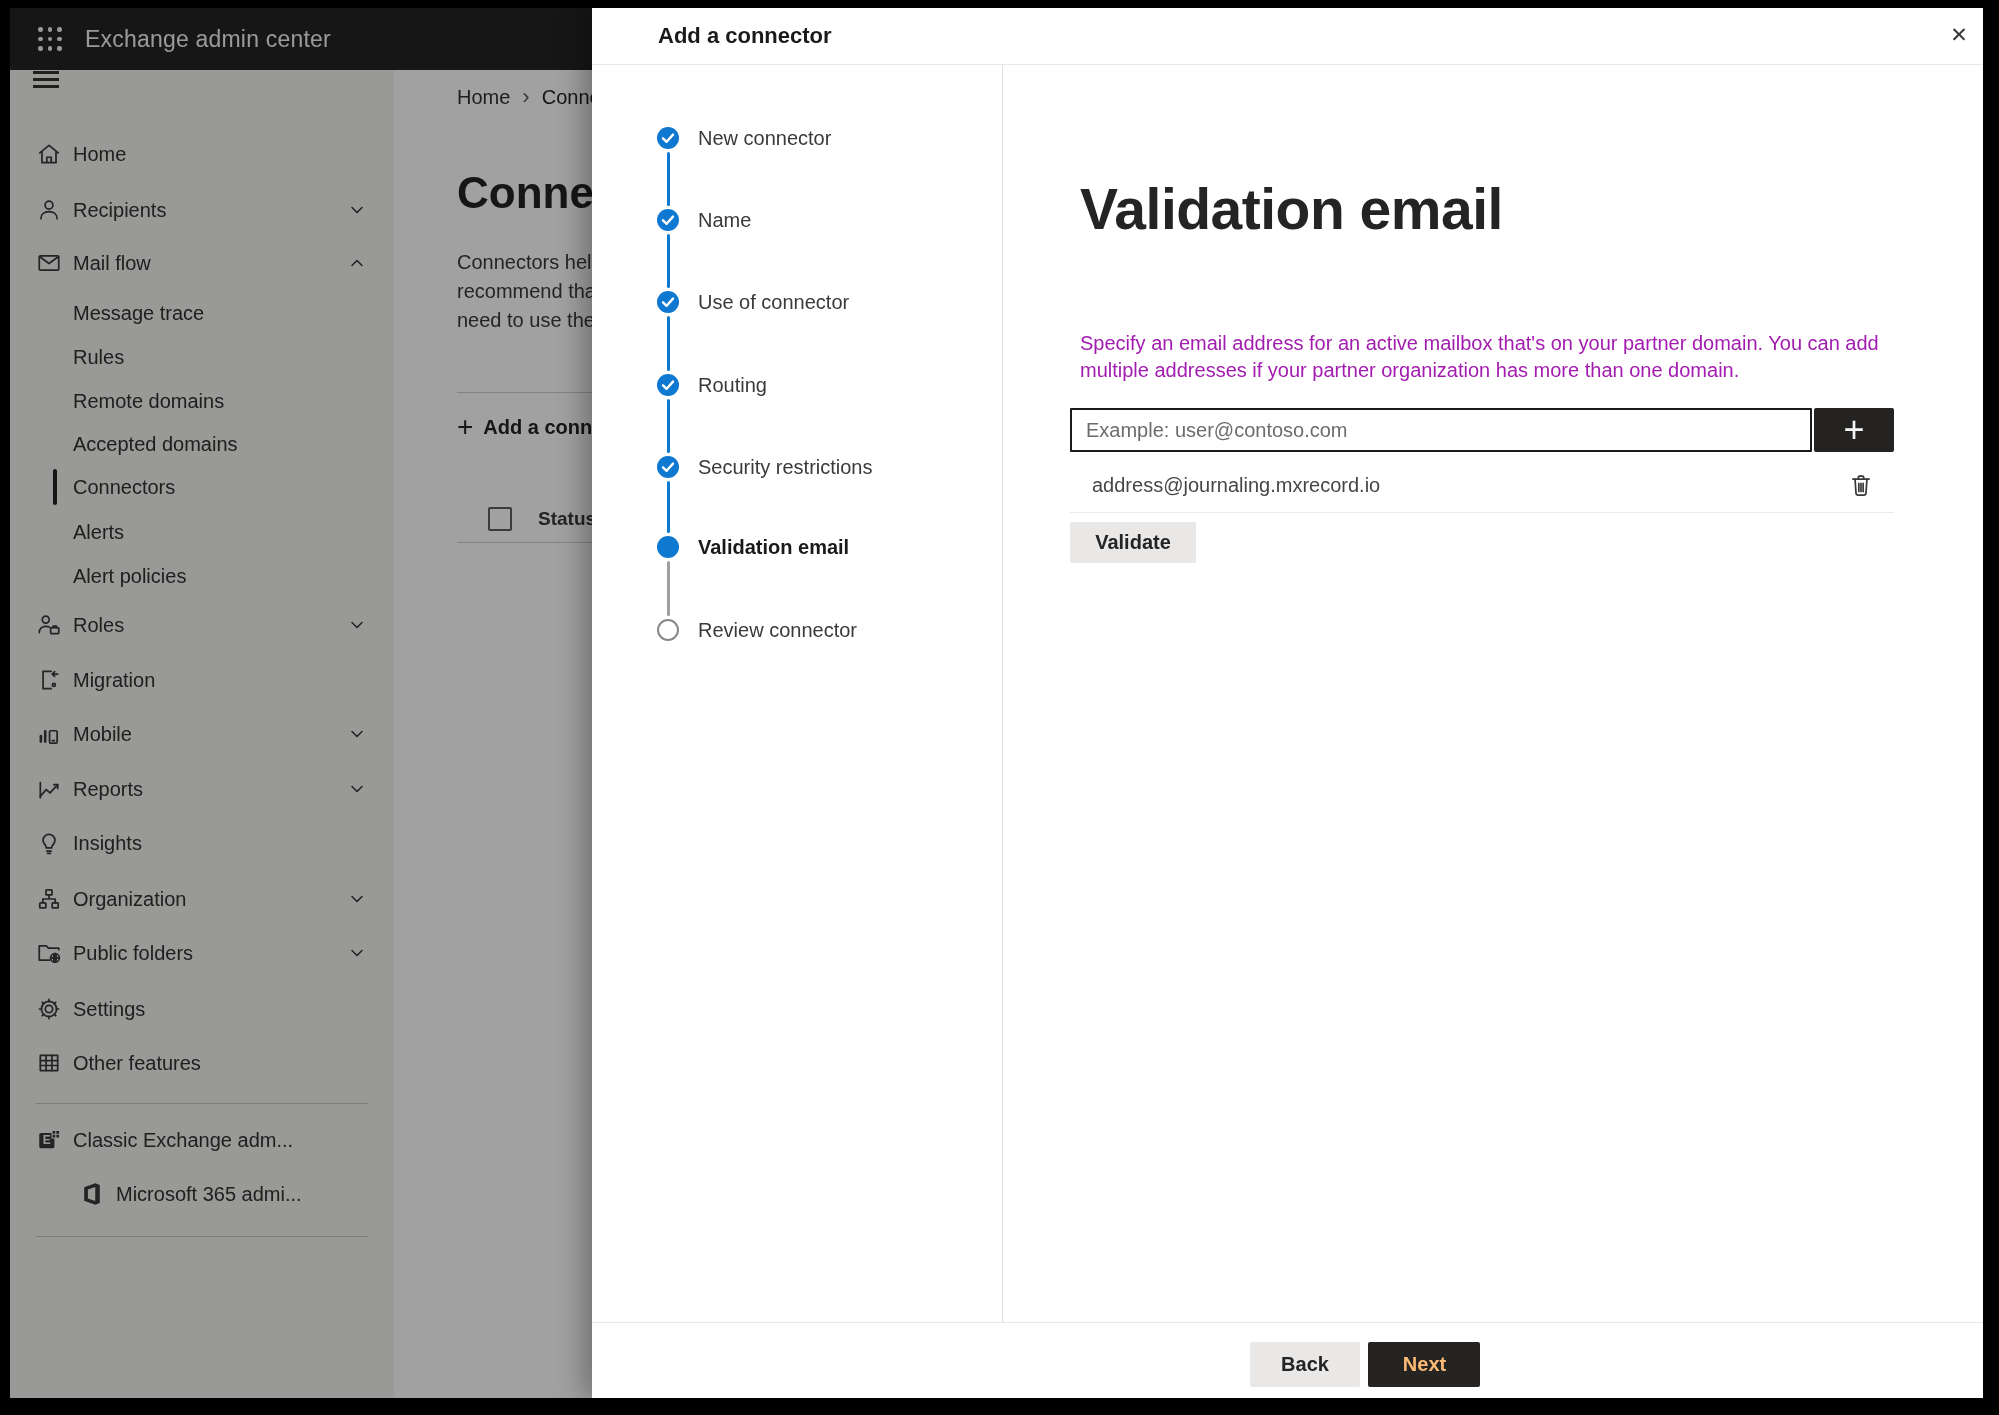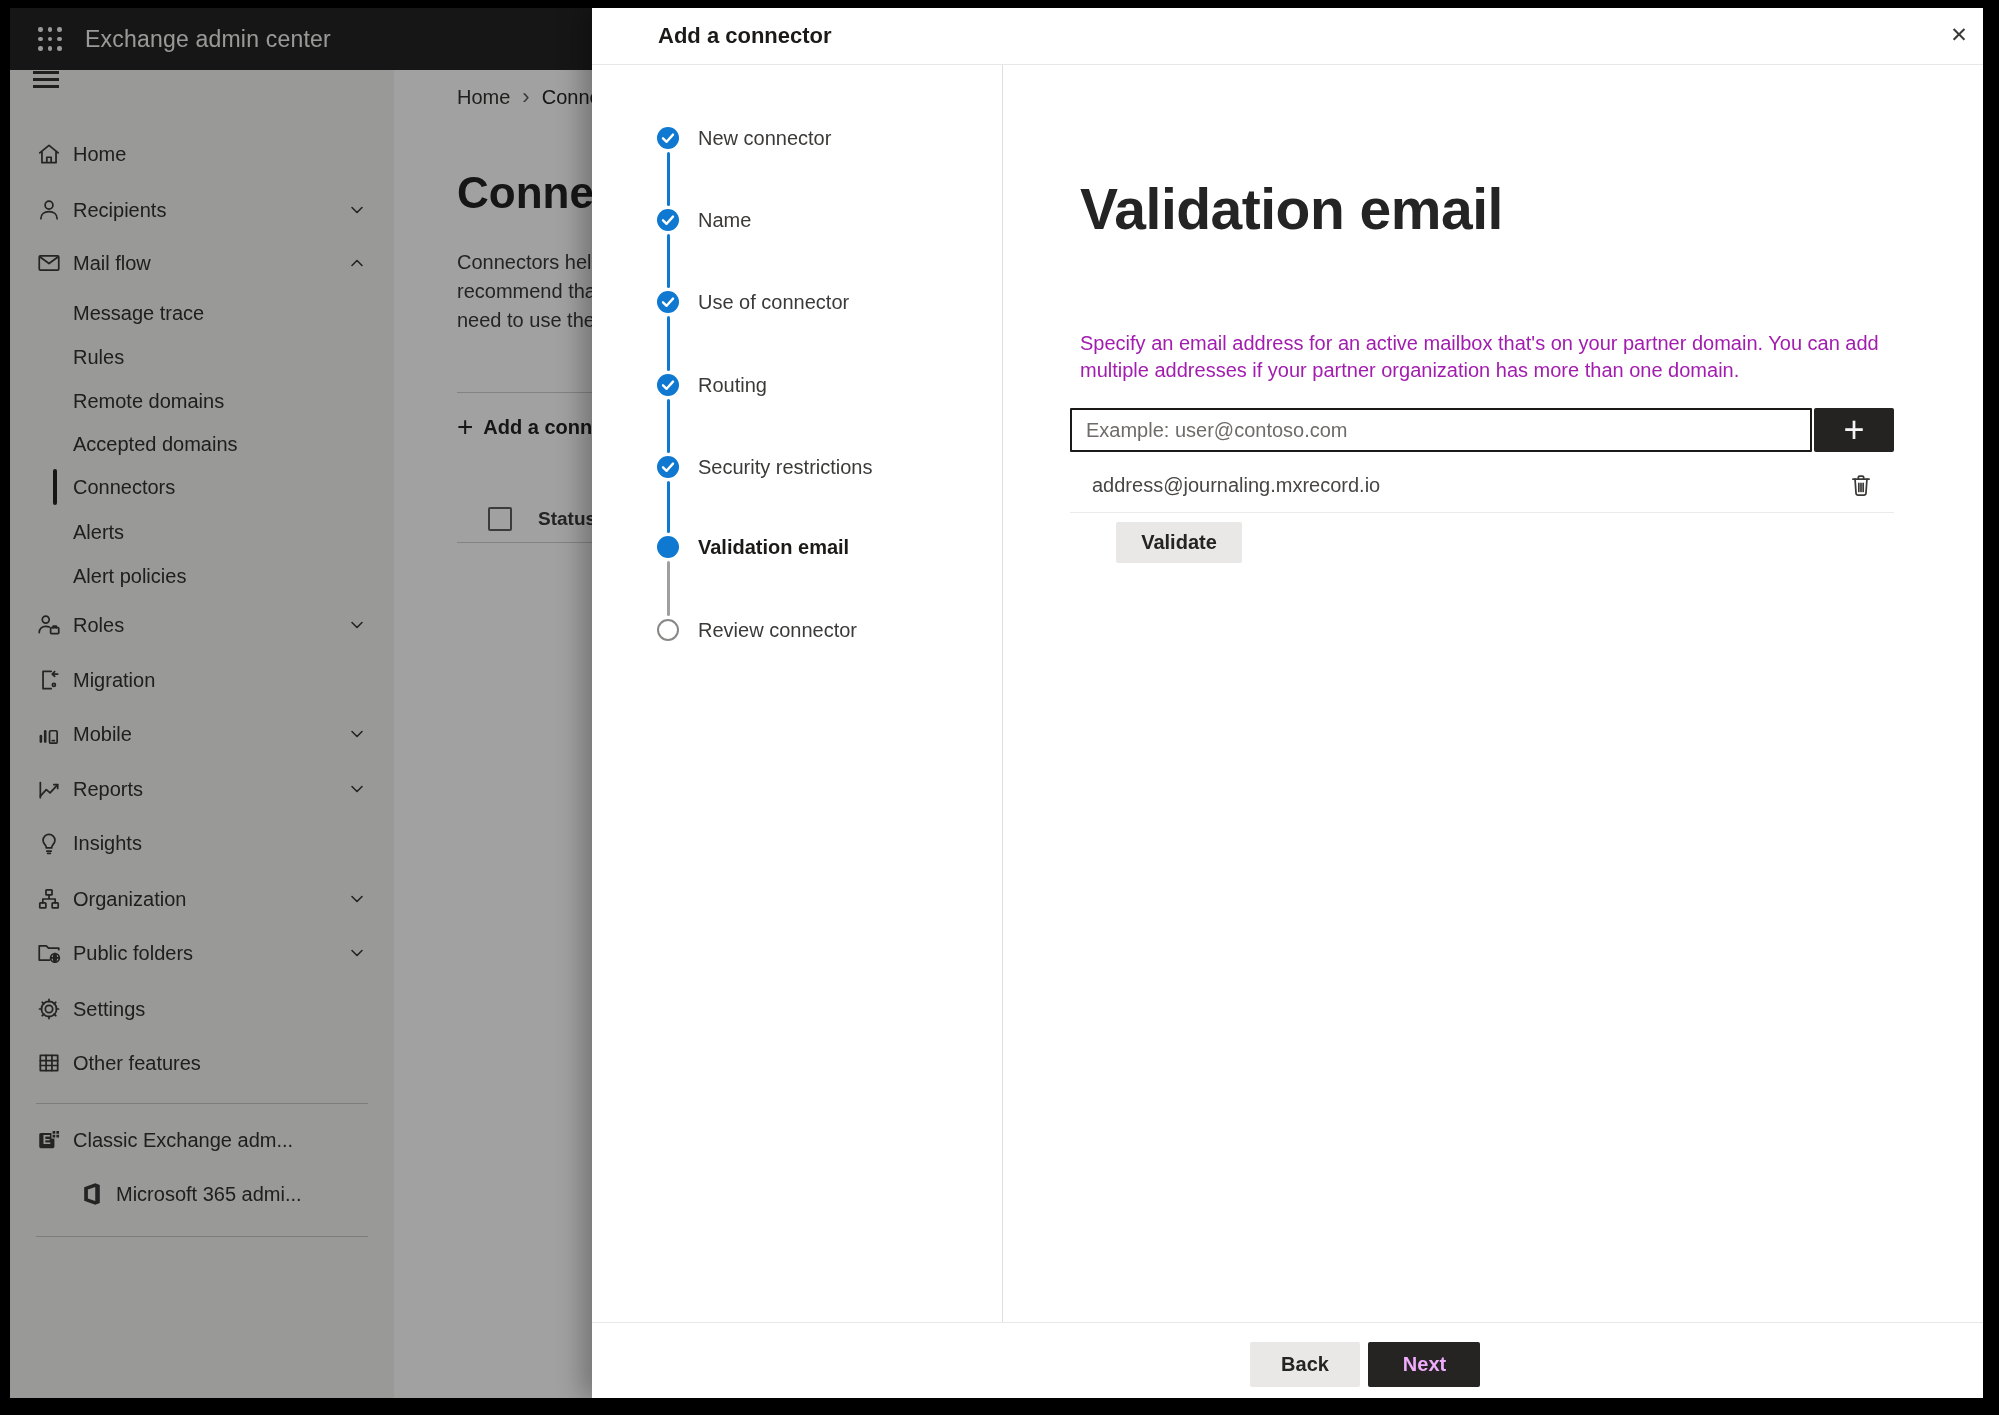--- a/index.html
+++ b/index.html
@@ -66,26 +66,26 @@
   
   .v-heading{position:absolute;left:488px;top:168px;font-size:57px;font-weight:700;color:#242424;letter-spacing:-.5px;}
   .v-desc{position:absolute;left:488px;top:322px;font-size:20px;line-height:27px;color:#a21caf;}
   .email-input{position:absolute;left:478px;top:400px;width:710px;height:40px;border:2px solid #1b1a19;border-radius:1px;padding:0 14px;font-size:20px;color:#242424;font-family:"Liberation Sans","DejaVu Sans",sans-serif;outline:none;background:#fff;}
   .email-input::placeholder{color:#6e6c6a;opacity:1;}
   .plus-btn{position:absolute;left:1222px;top:400px;width:80px;height:44px;background:#242322;color:#f5f5f5;border:none;border-radius:2px;font-size:36px;font-weight:300;line-height:40px;cursor:pointer;font-family:"Liberation Sans","DejaVu Sans",sans-serif;}
   .addr-row{position:absolute;left:478px;top:455px;width:824px;height:44px;}
   .addr-text{position:absolute;left:22px;top:0;height:44px;display:flex;align-items:center;font-size:20px;color:#484644;}
   .trash-btn{position:absolute;left:778px;top:9px;width:26px;height:26px;cursor:pointer;}
   .addr-div{position:absolute;left:478px;top:504px;width:824px;height:1px;background:#edebe9;}
-  .validate-btn{position:absolute;left:478px;top:514px;width:126px;height:41px;background:#e9e8e7;border:none;border-radius:2px;font-size:20px;font-weight:600;color:#242424;cursor:pointer;font-family:"Liberation Sans","DejaVu Sans",sans-serif;margin-left:46px;}
+  .validate-btn{position:absolute;left:478px;top:514px;width:126px;height:41px;background:#e9e8e7;border:none;border-radius:2px;font-size:20px;font-weight:600;color:#242424;cursor:pointer;font-family:"Liberation Sans","DejaVu Sans",sans-serif;}
 
   
   .foot-div{position:absolute;left:0;top:1314px;width:100%;height:1px;background:#e9e8e7;}
   .back-btn{position:absolute;left:658px;top:1334px;width:110px;height:45px;background:#e9e8e7;border:none;border-radius:2px;font-size:20px;font-weight:600;color:#242424;cursor:pointer;font-family:"Liberation Sans","DejaVu Sans",sans-serif;}
-  .next-btn{position:absolute;left:776px;top:1334px;width:112px;height:45px;background:#252423;border:none;border-radius:2px;font-size:20px;font-weight:600;color:#f0abfc;cursor:pointer;font-family:"Liberation Sans","DejaVu Sans",sans-serif;padding-left:7px;}
+  .next-btn{position:absolute;left:776px;top:1334px;width:112px;height:45px;background:#252423;border:none;border-radius:2px;font-size:20px;font-weight:600;color:#fdba74;cursor:pointer;font-family:"Liberation Sans","DejaVu Sans",sans-serif;padding-left:7px;}
 </style>
 </head>
 <body>
 
 <div class="stage">
  <div class="screen">
 
   <div class="topbar">
     <div class="waffle">
       <i></i>

